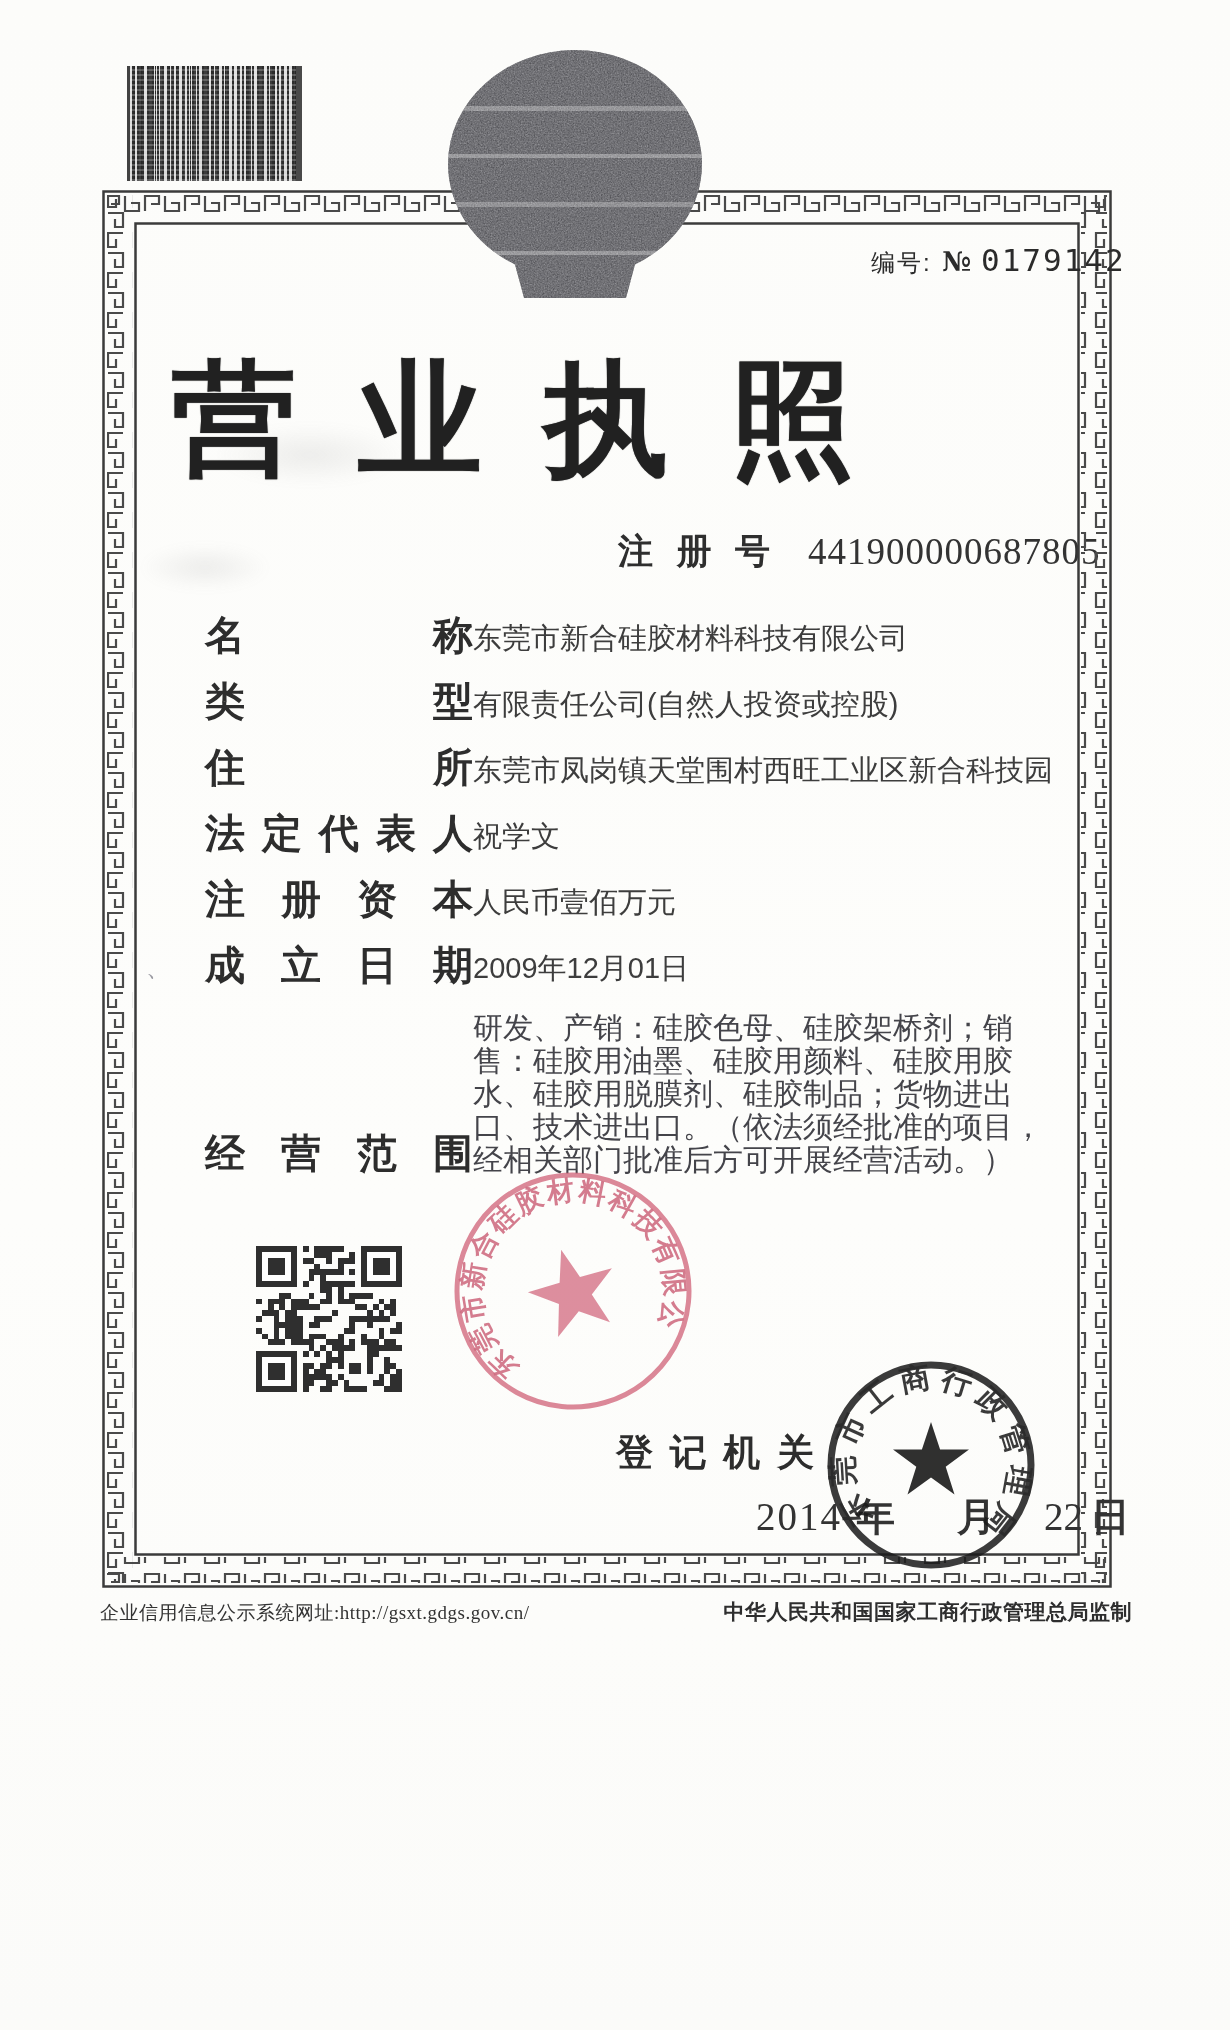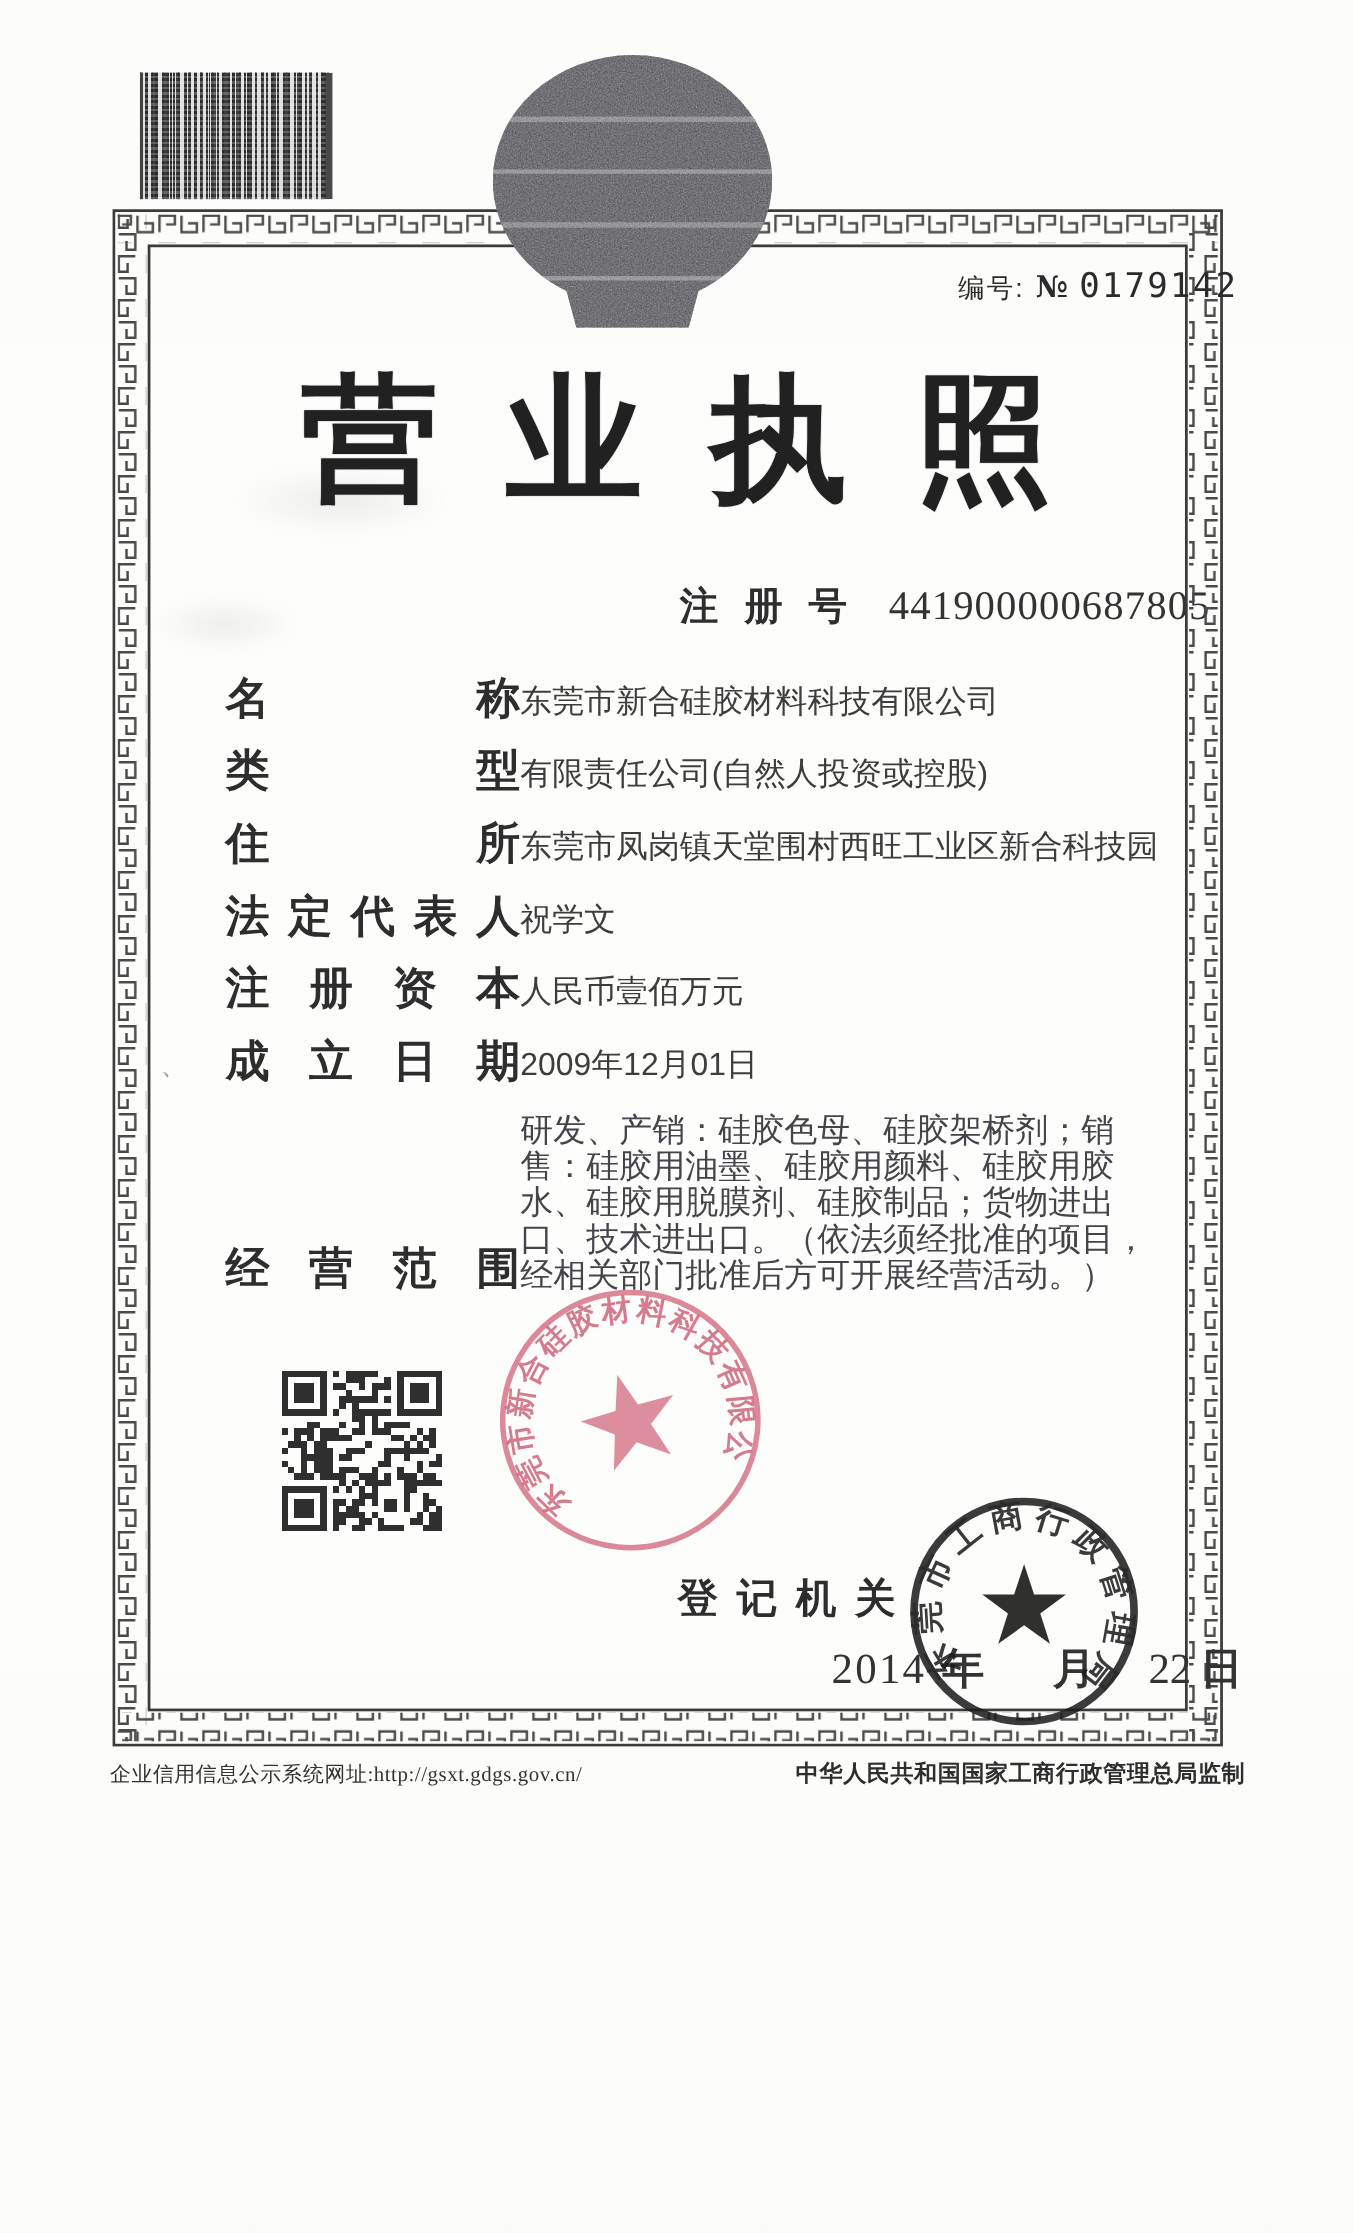--- a/index.html
+++ b/index.html
@@ -26,21 +26,21 @@
   
   .emblem { position:absolute; left:440px; top:46px; width:270px; height:268px; z-index:2; }
   .frame  { position:absolute; left:102px; top:190px; z-index:1; }
 
   .serial { position:absolute; left:842px; top:242px; z-index:3; display:flex;
             align-items:baseline; gap:10px; color:#2b2b2b;margin-left:29px; }
   .serial .lab { font-size:24px; letter-spacing:2px; }
   .serial .sym { font-family:"DejaVu Serif", serif; font-weight:bold; font-size:27px; }
   .serial .num { font-family:"DejaVu Sans Mono", monospace; font-size:31px; letter-spacing:2px; }
 
-  .title { position:absolute; left:110px; top:318px; width:1010px; text-align:center;
+  .title { position:absolute; left:110px; top:338px; width:1010px; text-align:left;
            font-size:124px; font-weight:900; color:#212121; letter-spacing:62px;
            padding-left:62px; text-shadow:0 0 1px #444; }
 
   .regno { position:absolute; left:618px; top:528px; display:flex; align-items:center; }
   .regno .lab { display:block; width:152px; font-size:35px; font-weight:600; color:#2e2e2e;
                 text-align:justify; text-align-last:justify; }
   .regno .num { margin-left:38px; font-family:"Liberation Serif", serif;
                 font-size:37px; color:#333; letter-spacing:1px; }
 
   

